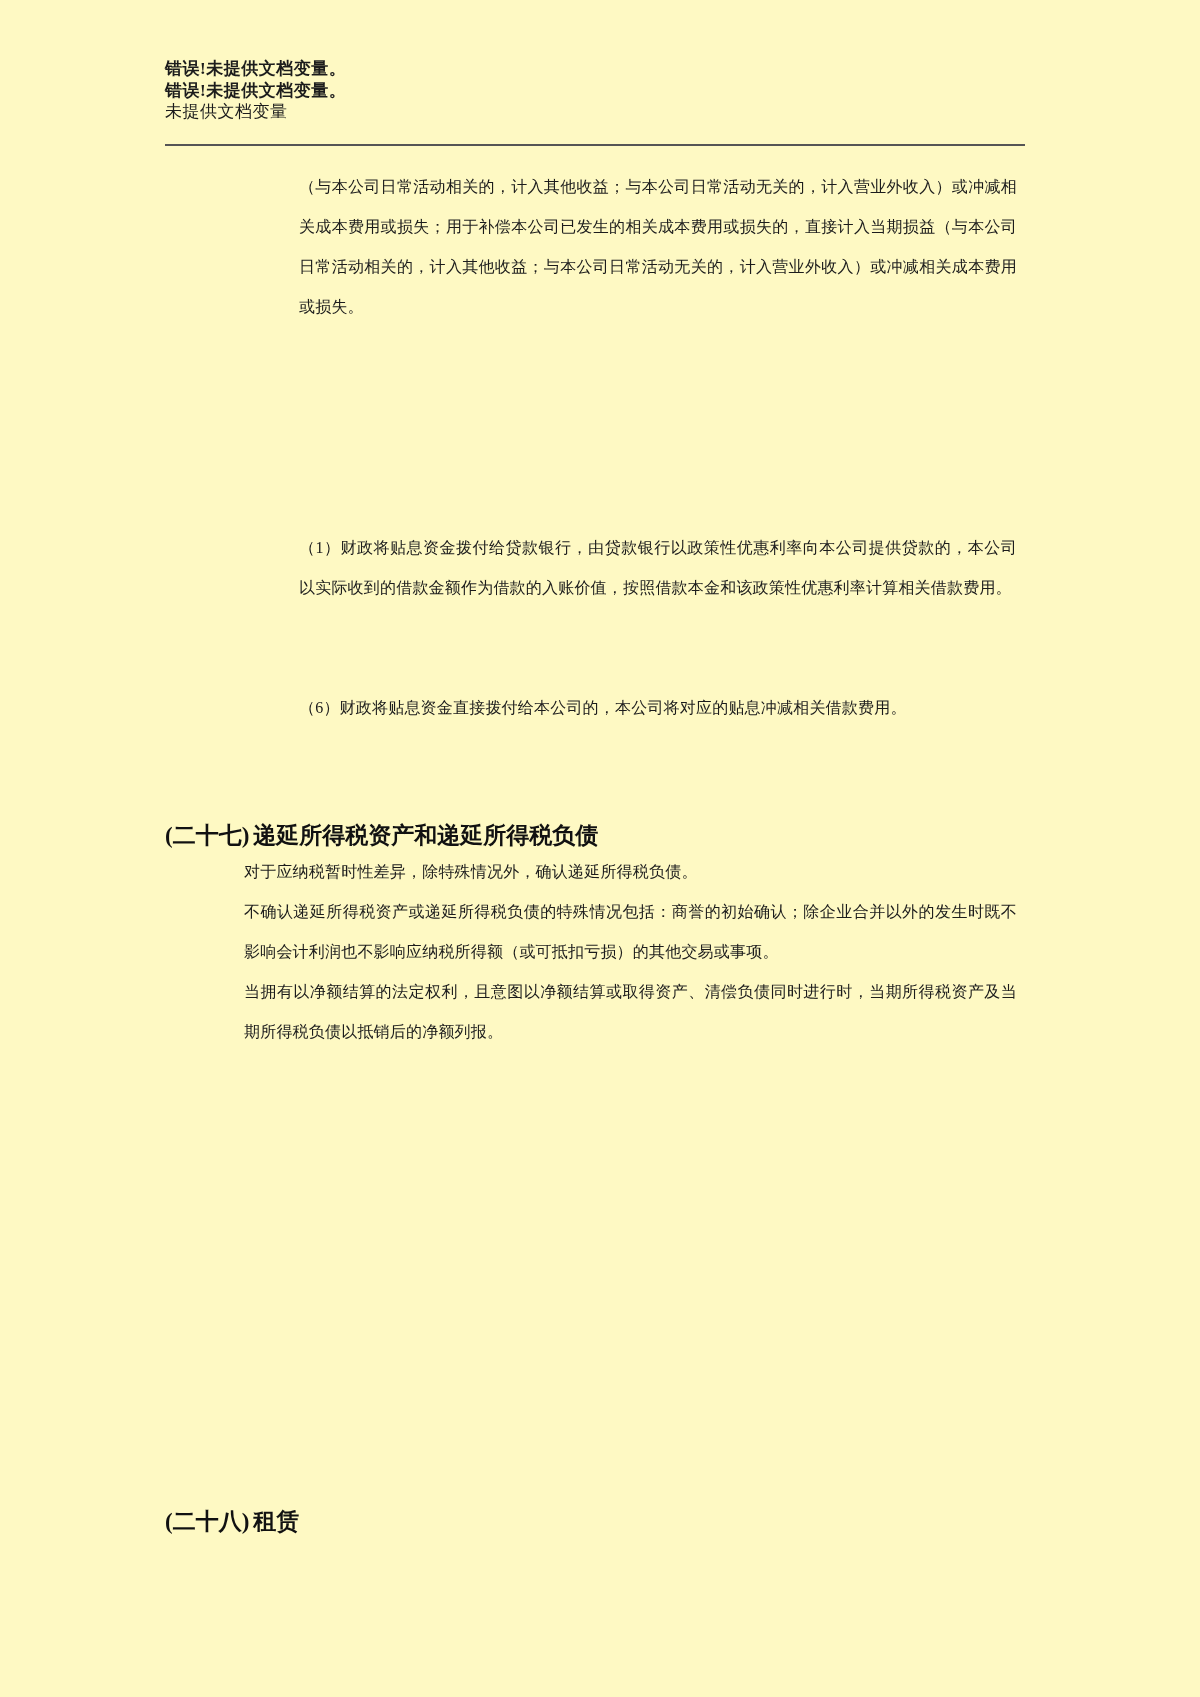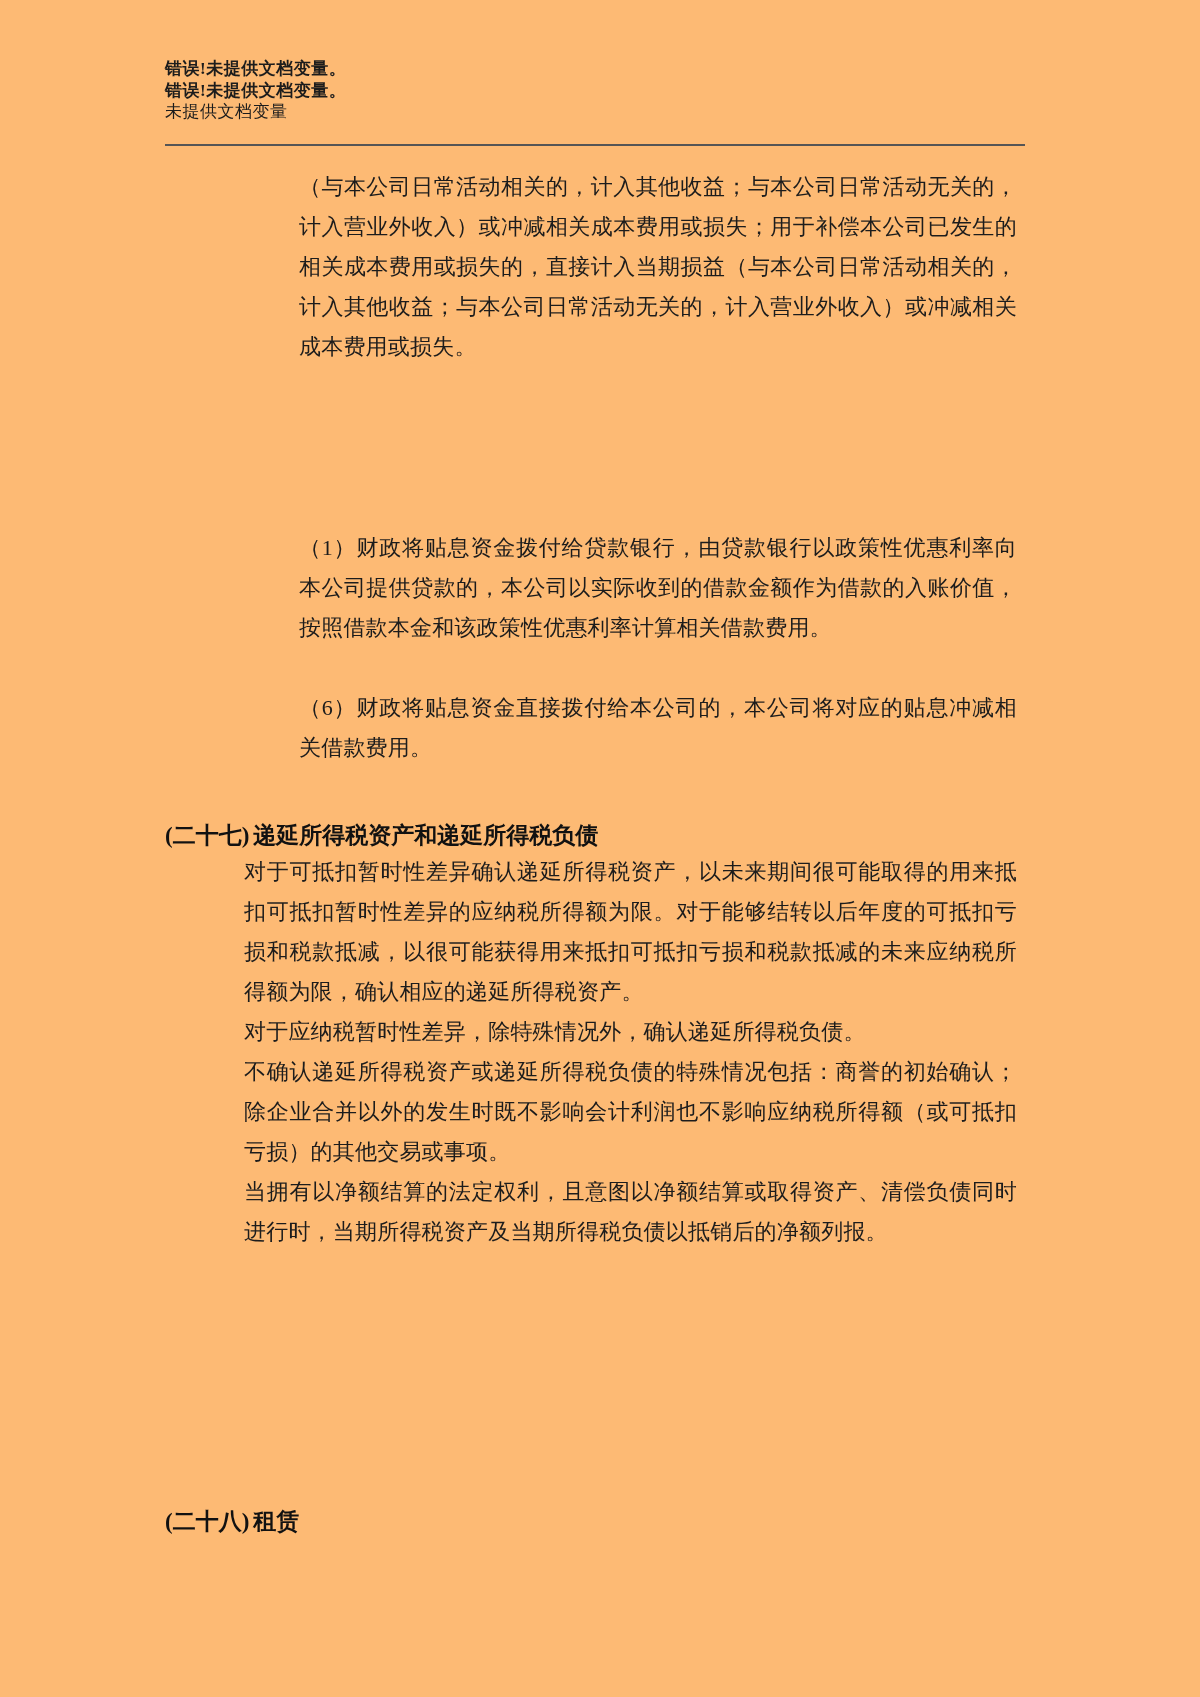--- a/index.html
+++ b/index.html
@@ -4,21 +4,21 @@
 <style>
   html, body {
     margin: 0;
     padding: 0;
     background: #ffffff;
   }
   .page {
     position: relative;
     width: 1200px;
     height: 1697px;
-    background: #fdba74;
+    background: #fef9c3;
     font-family: "Liberation Serif", "DejaVu Serif", serif;
     color: #1c1c1c;
     overflow: hidden;
   }
   
   .doc-header {
     position: absolute;
     left: 165px;
     top: 58px;
     width: 860px;
@@ -34,21 +34,21 @@
     position: absolute;
     left: 165px;
     top: 144px;
     width: 860px;
     height: 0;
     border-top: 2.5px solid #555;
   }
   
   .para {
     position: absolute;
-    font-size: 22px;
+    font-size: 16px;
     line-height: 40px;
     text-align: justify;
     text-align-last: left;
     letter-spacing: 0.2px;
     color: #1c1c1c;
   }
   .indent-deep  { left: 299px; width: 718px; }
   .indent-body  { left: 244px; width: 773px; }
   .heading {
     position: absolute;
@@ -80,21 +80,20 @@
 
   <div class="para indent-deep" style="top:528px;">（1）财政将贴息资金拨付给贷款银行，由贷款银行以政策性优惠利率向本公司提供贷款的，本公司以实际收到的借款金额作为借款的入账价值，按照借款本金和该政策性优惠利率计算相关借款费用。</div>
 
   <div class="para indent-deep" style="top:688px;">（6）财政将贴息资金直接拨付给本公司的，本公司将对应的贴息冲减相关借款费用。</div>
 
   <div class="heading" style="top:812px;">
     <span class="h-label">(二十七)</span><span class="h-title">递延所得税资产和递延所得税负债</span>
   </div>
 
   <div class="para indent-body s27-body" style="top:852px;">
-    <span class="p-block">对于可抵扣暂时性差异确认递延所得税资产，以未来期间很可能取得的用来抵扣可抵扣暂时性差异的应纳税所得额为限。对于能够结转以后年度的可抵扣亏损和税款抵减，以很可能获得用来抵扣可抵扣亏损和税款抵减的未来应纳税所得额为限，确认相应的递延所得税资产。</span>
     <span class="p-block">对于应纳税暂时性差异，除特殊情况外，确认递延所得税负债。</span>
     <span class="p-block">不确认递延所得税资产或递延所得税负债的特殊情况包括：商誉的初始确认；除企业合并以外的发生时既不影响会计利润也不影响应纳税所得额（或可抵扣亏损）的其他交易或事项。</span>
     <span class="p-block">当拥有以净额结算的法定权利，且意图以净额结算或取得资产、清偿负债同时进行时，当期所得税资产及当期所得税负债以抵销后的净额列报。</span>
   </div>
 
   <div class="heading" style="top:1498px;text-align:right;">
     <span class="h-label">(二十八)</span><span class="h-title">租赁</span>
   </div>
 
 </div>

